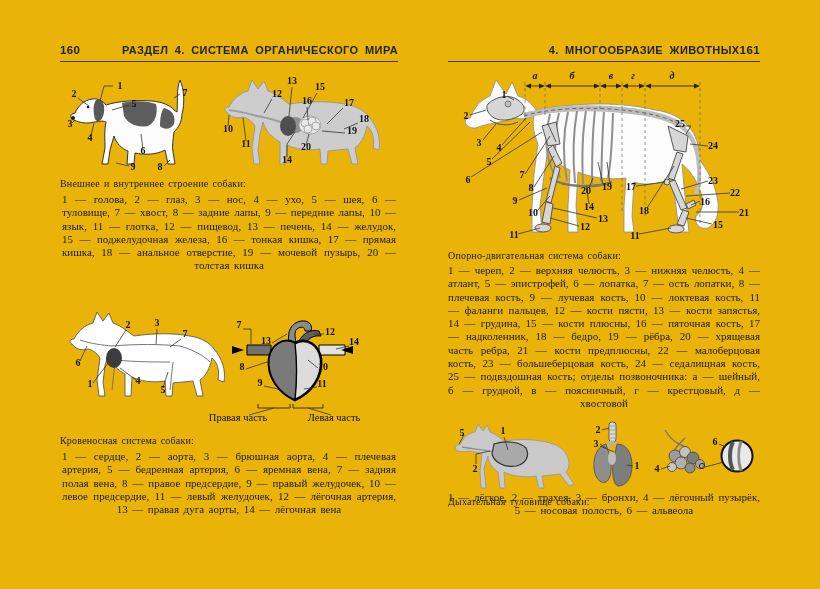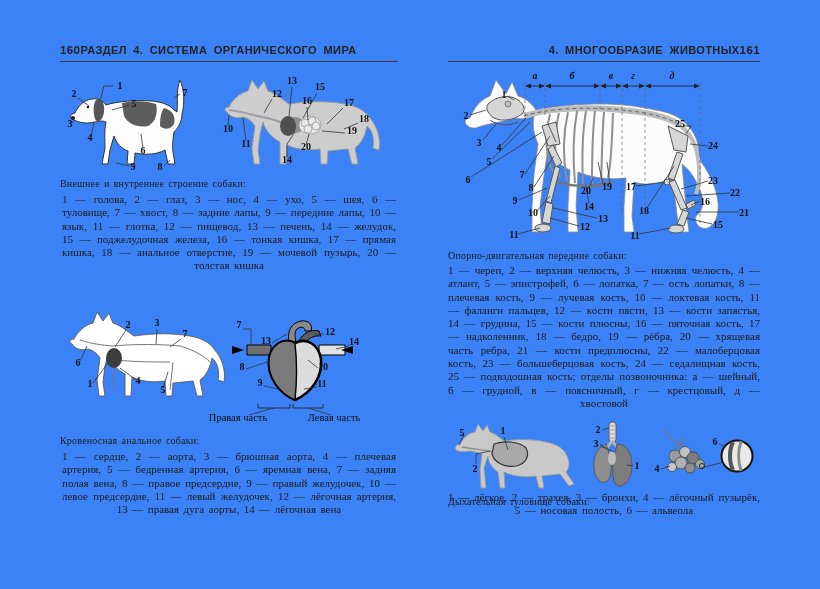--- a/index.html
+++ b/index.html
@@ -1,23 +1,23 @@
 <!DOCTYPE html>
 <html><head>
 <meta charset="utf-8">
 <style>
   html,body{margin:0;padding:0;background:#fff}
-  .page{position:relative;width:820px;height:589px;background:#3b82f6;overflow:hidden;
+  .page{position:relative;width:820px;height:589px;background:#eab308;overflow:hidden;
         font-family:"Liberation Serif",serif;color:#1b1b1b}
   .runhead{position:absolute;display:flex;align-items:flex-end;border-bottom:1.5px solid #3c3c3c;
         padding-bottom:5px;font-family:"Liberation Sans",sans-serif;font-weight:bold;
         font-size:11px;letter-spacing:.4px;word-spacing:3px;color:#222}
   .runhead .num{font-size:11.5px}
   .rh-left{left:60px;top:44px;width:338px}
-  .rh-left .ttl{flex:1;text-align:left}
+  .rh-left .ttl{flex:1;text-align:right}
   .rh-right{left:448px;top:44px;width:312px;justify-content:flex-end}
   .caption{position:absolute;text-align:left;font-size:10px;letter-spacing:.2px;word-spacing:.14em}
   .legend{position:absolute;font-size:11px;line-height:13.3px;text-align:justify;
         text-align-last:center;word-spacing:.16em}
   .fig{position:absolute}
   svg{display:block;overflow:visible}
   svg text{font-family:"Liberation Serif",serif;font-size:10px;font-weight:bold;fill:#111;text-anchor:middle}
   svg text.nrm{font-weight:normal;font-size:10.5px}
   svg text.sec{font-style:italic;font-weight:bold;font-size:10px}
   .ll{fill:none;stroke:#333;stroke-width:.8}
@@ -180,21 +180,21 @@
       <text x="57" y="83">9</text>
       <text x="127" y="32">12</text>
       <text x="151" y="42">14</text>
       <text x="120" y="67">10</text>
       <text x="119" y="84">11</text>
       <text x="35" y="118" class="nrm">Правая часть</text>
       <text x="131" y="118" class="nrm">Левая часть</text>
     </svg>
   </div>
 
-  <div class="caption" style="left:60px;top:435px;width:336px">Кровеносная анальное собаки:</div>
+  <div class="caption" style="left:60px;top:435px;width:336px">Кровеносная система собаки:</div>
   <div class="legend" style="left:62px;top:450px;width:334px">1 — сердце, 2 — аорта, 3 — брюшная аорта, 4 — плечевая артерия, 5 — бедренная артерия, 6 — яремная вена, 7 — задняя полая вена, 8 — правое предсердие, 9 — правый желудочек, 10 — левое предсердие, 11 — левый желудочек, 12 — лёгочная артерия, 13 — правая дуга аорты, 14 — лёгочная вена</div>
 
   <div class="fig" style="left:450px;top:66px">
     <svg width="310" height="185" viewBox="0 0 310 185">
       <g>
         <path d="M18,60 C14,58 14,52 20,52 C24,42 30,34 40,30 L46,14 L56,28 L62,16 L68,30 C76,32 82,38 86,44 C105,40 130,38 150,38 C170,38 188,40 205,44 C220,46 232,52 238,60 C246,68 250,80 248,92 C258,104 266,120 268,136 C269,148 266,158 258,162 C250,164 244,158 246,150 C252,146 254,138 252,130 C248,116 240,104 232,98 L234,120 L237,150 L239,166 L229,166 L226,140 L222,112 C210,118 196,120 184,116 L182,150 L184,166 L174,166 L174,140 L176,112 C160,114 142,112 128,106 L126,140 L128,166 L118,166 L118,140 L120,104 C110,100 102,92 98,82 L94,110 L90,140 L92,166 L82,166 L82,140 L84,108 L88,78 C84,68 82,60 84,50 C78,52 72,54 66,52 C54,56 34,58 26,62 C23,62 20,62 18,60 Z" fill="#fcfcfc" stroke="#8a8a8a" stroke-width=".8"></path>
       </g>
       <g>
         <path class="bone" d="M38,38 C46,30 60,28 68,34 C74,38 76,44 72,48 C64,54 52,56 44,52 C38,48 35,42 38,38 Z"></path>
         <path d="M40,54 C48,60 60,60 68,56" fill="none" stroke="#555" stroke-width="1"></path>
@@ -310,21 +310,21 @@
       <text x="230" y="61">25</text>
       <text x="185" y="173">11</text>
       <text x="85" y="13" class="sec">а</text>
       <text x="122" y="13" class="sec">б</text>
       <text x="161" y="13" class="sec">в</text>
       <text x="183" y="13" class="sec">г</text>
       <text x="222" y="13" class="sec">д</text>
     </svg>
   </div>
 
-  <div class="caption" style="left:448px;top:250px;width:312px">Опорно-двигательная передние собаки:</div>
+  <div class="caption" style="left:448px;top:250px;width:312px">Опорно-двигательная система собаки:</div>
   <div class="legend" style="left:448px;top:264px;width:312px">1 — череп, 2 — верхняя челюсть, 3 — нижняя челюсть, 4 — атлант, 5 — эпистрофей, 6 — лопатка, 7 — ость лопатки, 8 — плечевая кость, 9 — лучевая кость, 10 — локтевая кость, 11 — фаланги пальцев, 12 — кости пясти, 13 — кости запястья, 14 — грудина, 15 — кости плюсны, 16 — пяточная кость, 17 — надколенник, 18 — бедро, 19 — рёбра, 20 — хрящевая часть ребра, 21 — кости предплюсны, 22 — малоберцовая кость, 23 — большеберцовая кость, 24 — седалищная кость, 25 — подвздошная кость; отделы позвоночника: а — шейный, б — грудной, в — поясничный, г — крестцовый, д — хвостовой</div>
 
   <div class="fig" style="left:448px;top:420px">
     <svg width="135" height="72" viewBox="0 0 135 72">
       <g>
         <path d="M8,30 C6,28 8,24 12,25 C15,18 20,13 27,12 L30,4 L35,11 L39,5 L42,12 C48,14 52,18 56,21 C70,19 85,19 98,22 C108,24 115,28 118,34 C122,40 122,48 118,52 L126,64 L121,66 L112,54 L94,56 L96,68 L91,68 L88,56 C76,58 64,56 56,52 L57,68 L52,68 L50,52 C44,48 40,42 40,36 L36,48 L38,68 L33,68 L32,50 L34,34 C30,32 26,32 22,31 C17,32 11,32 8,30 Z" fill="#c9c9c9" stroke="#9a9a9a" stroke-width=".9"></path>
         <path d="M14,27 C26,29 36,30 46,32" fill="none" stroke="#8d8d8d" stroke-width="1.5"></path>
         <path d="M46,24 C58,20 72,22 78,28 C82,36 78,44 68,46 C56,48 46,42 44,34 Z" fill="#a9a9a9" stroke="#333" stroke-width="1.2"></path>
       </g>
       <g>

